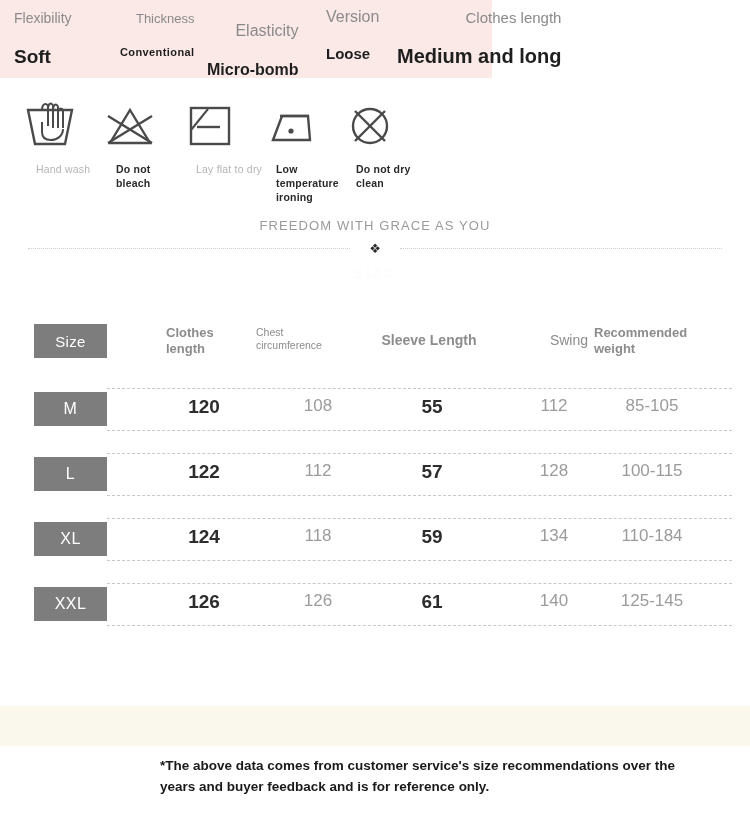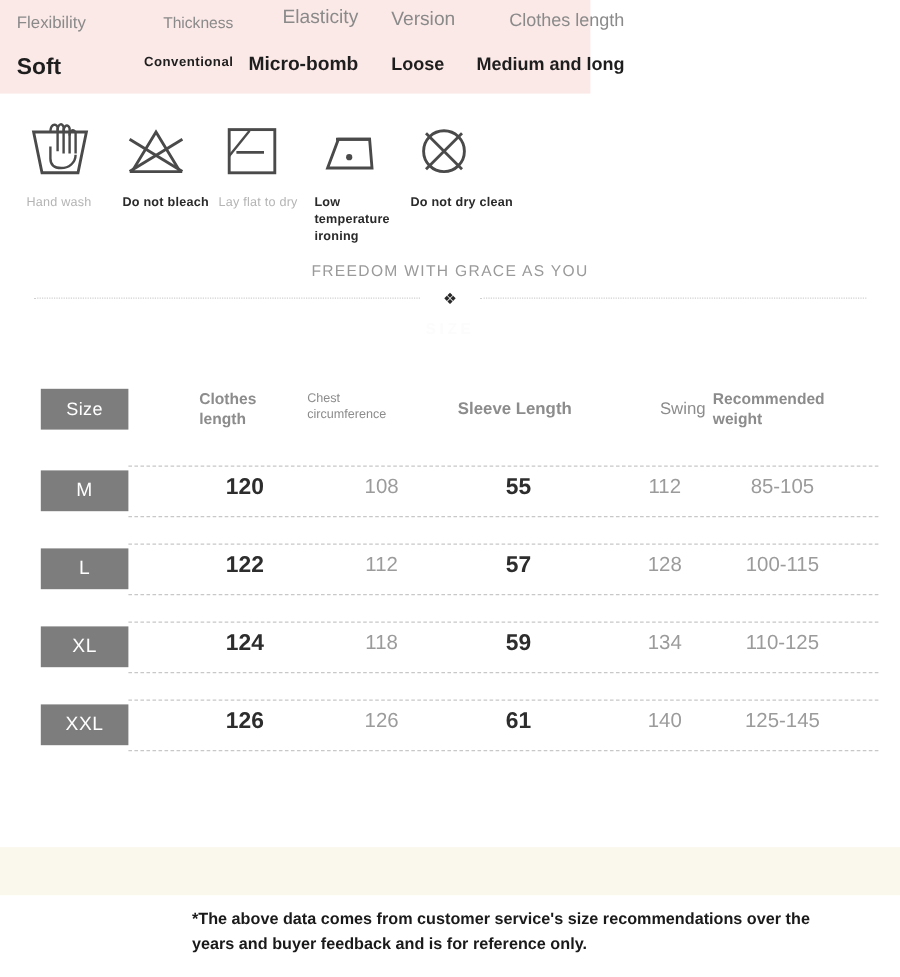--- a/index.html
+++ b/index.html
@@ -26,44 +26,45 @@
   }
   .attr-value {
     color: #1e1e1e;
     font-weight: bold;
     white-space: nowrap;
     line-height: 1;
   }
 
   .c1 { left: 14px;  top: 11px; }
   .c2 { left: 120px; top: 12px; }
-  .c3 { left: 207px; top: 7px;  }
+  .c3 { left: 207px; top: 23px;  }
   .c4 { left: 326px; top: 9px;  }
   .c5 { left: 397px; top: 10px; }
 
   .c1 .attr-label { font-size: 14px; }
   .c1 .attr-value { font-size: 19px; margin-top: 22px; }
   .c2 .attr-label { font-size: 13px; }
   .c2 .attr-value { font-size: 11px; margin-top: 22px; letter-spacing: .4px; }
   .c3 .attr-label { font-size: 16px; }
   .c3 .attr-value { font-size: 16px; margin-top: 23px; }
   .c4 .attr-label { font-size: 16px; }
   .c4 .attr-value { font-size: 15px; margin-top: 21px; }
   .c5 .attr-label { font-size: 15px; }
-  .c5 .attr-value { font-size: 15px; margin-top: 21px; }
+  .c5 .attr-value { font-size: 20px; margin-top: 21px; }
 
   
   .care-row { position: absolute; left: 0; top: 100px; width: 460px; height: 105px; }
   .care-item { position: absolute; top: 0; width: 86px; }
   .care-item .glyph { height: 52px; display: block; }
   .care-item .cap {
     margin-top: 10px;
     font-size: 10.5px;
     line-height: 1.35;
     letter-spacing: .2px;
+    margin-left: 14px;
   }
   .cap-light { color: #b4b4b4; font-weight: normal; }
   .cap-dark  { color: #2a2a2a; font-weight: bold; }
 
   .ci1 { left: 22px; }
   .ci2 { left: 102px; }
   .ci3 { left: 182px; }
   .ci4 { left: 262px; }
   .ci5 { left: 342px; }
 
@@ -298,21 +299,21 @@
       <div class="row-rule rule-bot"></div>
     </div>
 
     <div class="trow">
       <div class="row-rule rule-top"></div>
       <div class="row-badge">XL</div>
       <div class="td td-strong col-clothes">124</div>
       <div class="td td-soft   col-chest">118</div>
       <div class="td td-strong col-sleeve">59</div>
       <div class="td td-soft   col-swing">134</div>
-      <div class="td td-soft   col-weight">110-125</div>
+      <div class="td td-soft   col-weight">110-184</div>
       <div class="row-rule rule-bot"></div>
     </div>
 
     <div class="trow">
       <div class="row-rule rule-top"></div>
       <div class="row-badge">XXL</div>
       <div class="td td-strong col-clothes">126</div>
       <div class="td td-soft   col-chest">126</div>
       <div class="td td-strong col-sleeve">61</div>
       <div class="td td-soft   col-swing">140</div>

